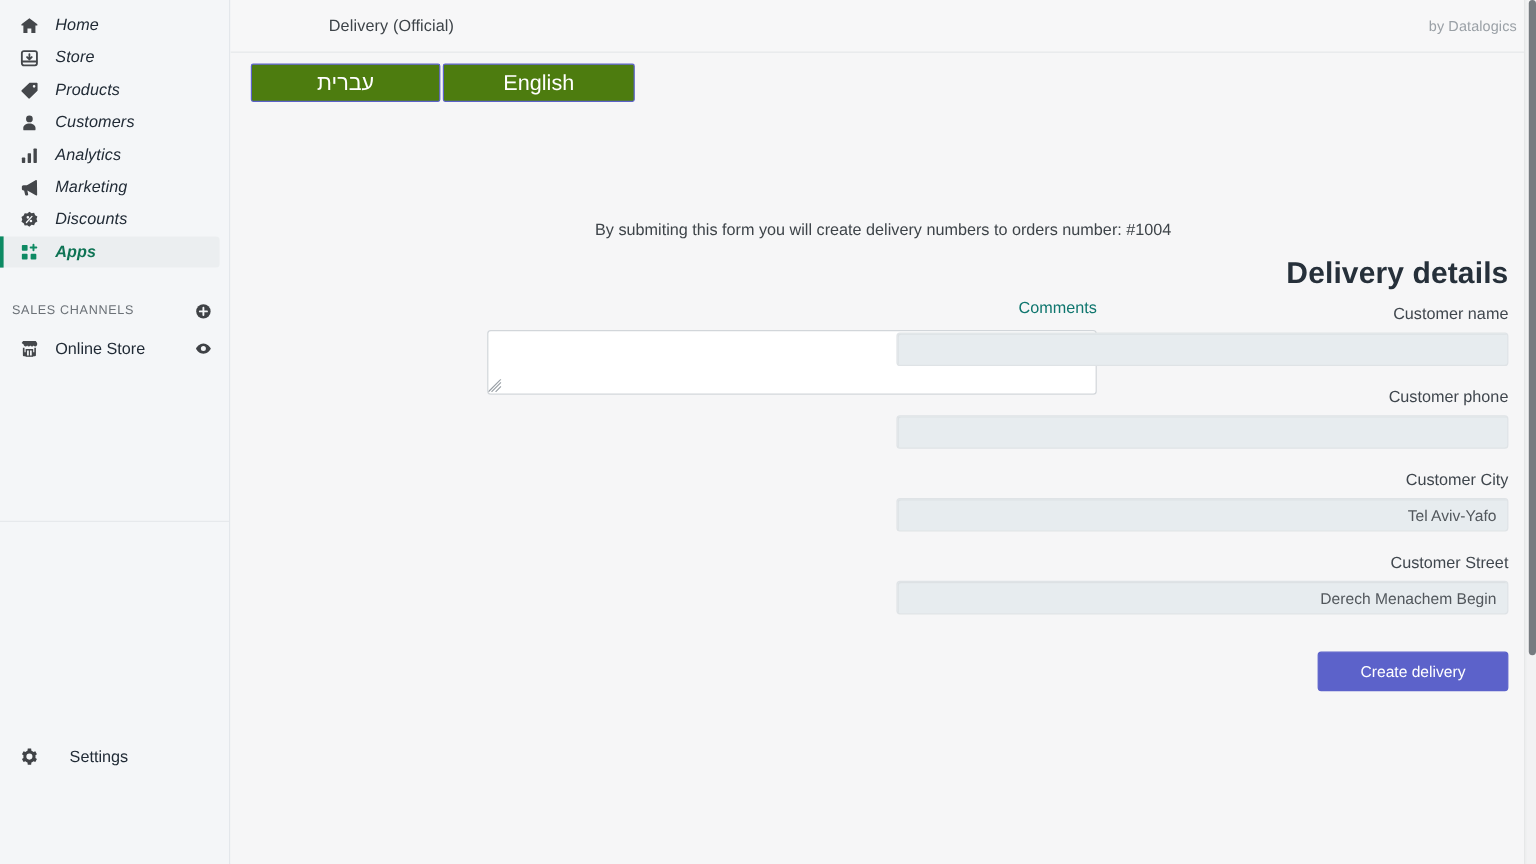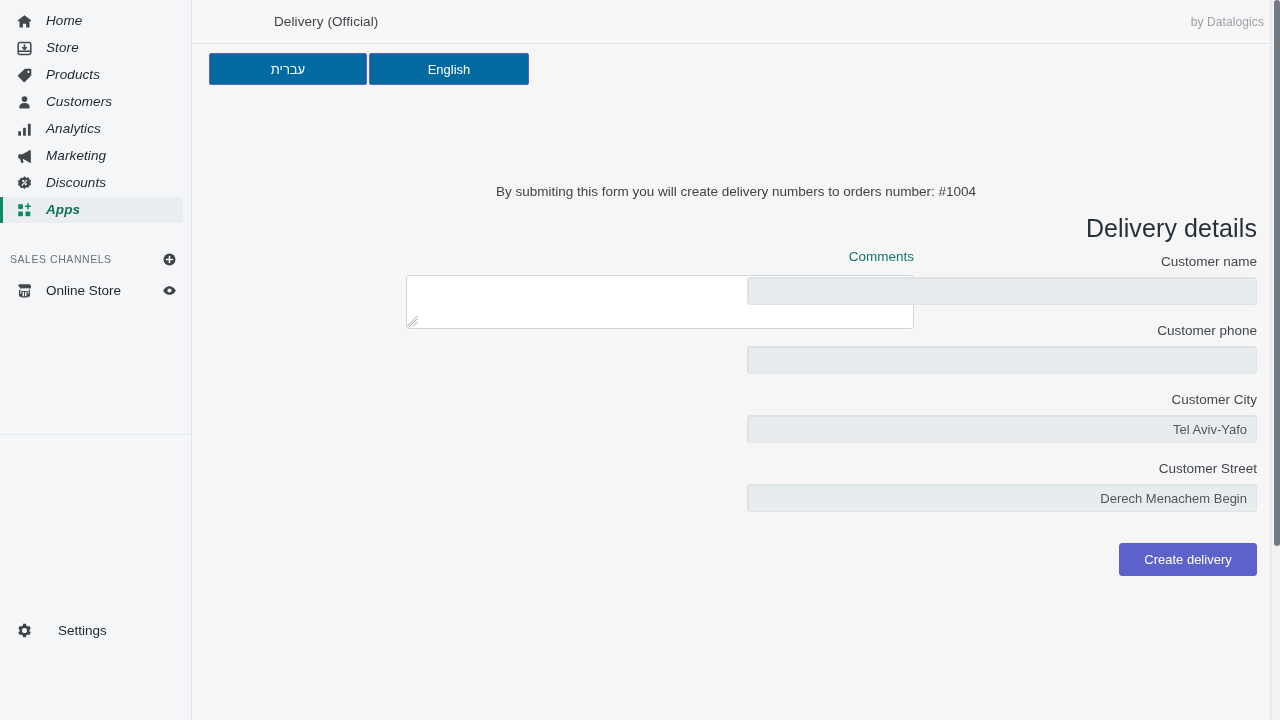--- a/index.html
+++ b/index.html
@@ -192,25 +192,25 @@
   .lang-row {
     position: absolute;
     left: 17px;
     top: 9px;
     display: flex;
     gap: 2px;
   }
   .lang-btn {
     width: 158px;
     height: 32px;
-    background: #0369a1;
+    background: #4d7c0f;
     border: 1px solid #5c62ca;
     border-radius: 2px;
     color: #ffffff;
-    font-size: 13px;
+    font-size: 18px;
     font-family: "Liberation Sans", sans-serif;
     cursor: pointer;
     display: flex;
     align-items: center;
     justify-content: center;
     padding: 0;
   }
   .lang-btn.secondary { width: 160px; text-align: center; }
 
   .form-note {
@@ -220,21 +220,21 @@
     text-align: center;
     font-size: 13.5px;
     color: #3e4449;
   }
 
   .section-title {
     position: absolute;
     right: 23px;
     top: 170px;
     font-size: 25px;
-    font-weight: 400;
+    font-weight: 700;
     color: #26303a;
     letter-spacing: .1px;
     margin: 0;
   }
 
   .field-label {
     position: absolute;
     right: 23px;
     font-size: 13.5px;
     color: #40474e;
@@ -289,21 +289,21 @@
     top: 272px;
     width: 11px;
     height: 11px;
     pointer-events: none;
   }
 
   .submit-btn {
     position: absolute;
     right: 23px;
     top: 499px;
-    width: 138px;
+    width: 159px;
     height: 33px;
     background: #5c62ca;
     border: 1px solid #5c62ca;
     border-radius: 3px;
     color: #ffffff;
     font-size: 13px;
     font-family: "Liberation Sans", sans-serif;
     cursor: pointer;
   }
 

